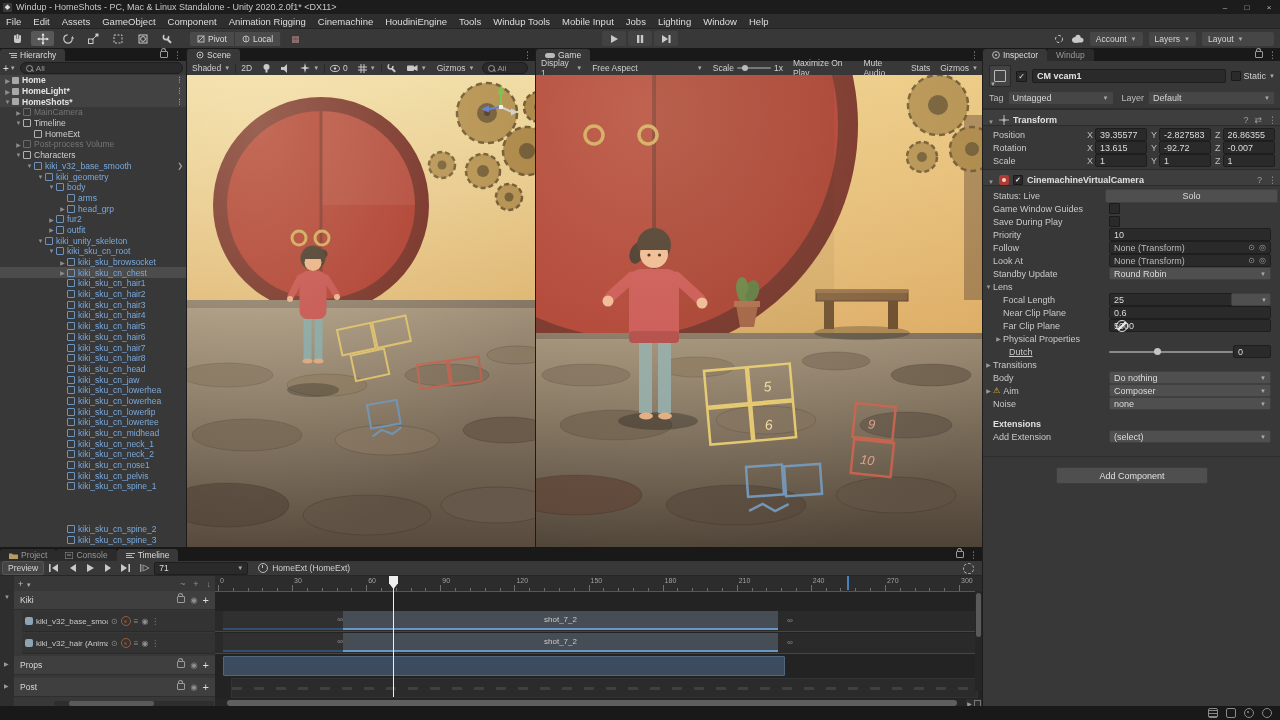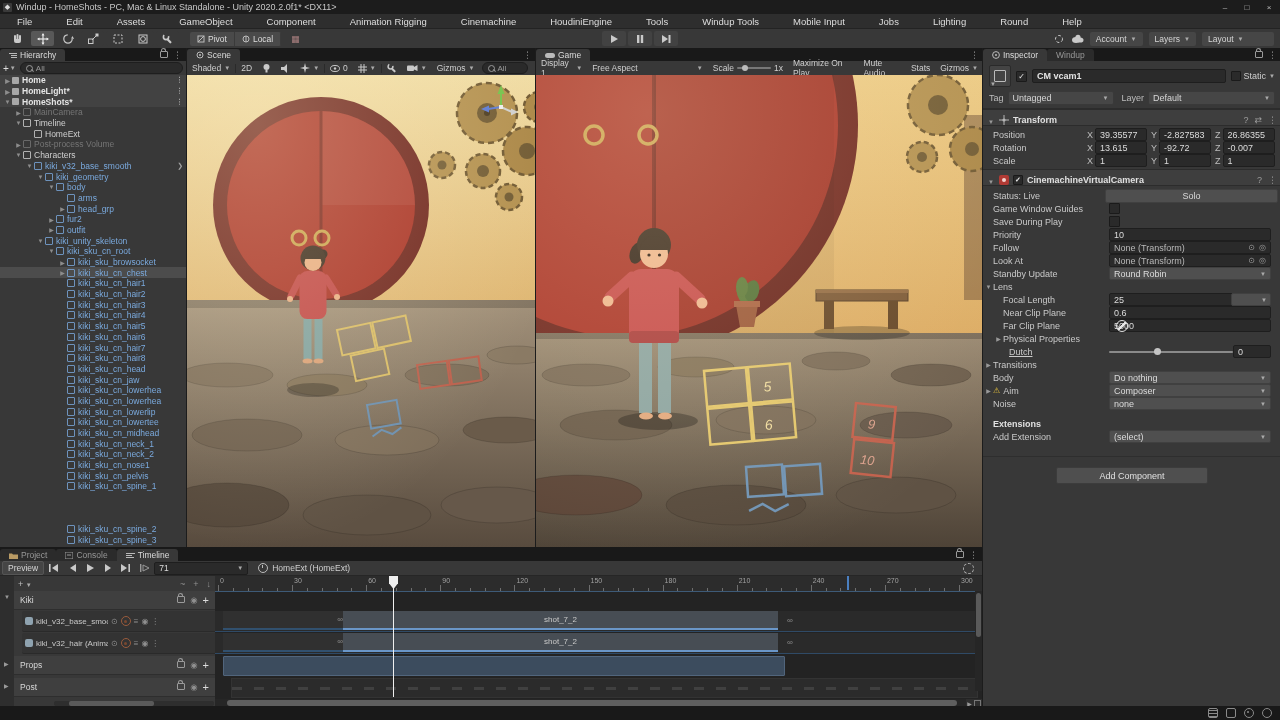--- a/index.html
+++ b/index.html
@@ -12,21 +12,21 @@
             display:flex;align-items:center;font-size:9px;color:#c8c8c8;}
   .appicon{width:9px;height:9px;background:#3a3a3a;border-radius:1px;margin:0 4px 0 3px;
            display:flex;align-items:center;justify-content:center;font-size:7px;color:#ddd;}
   .wincontrols{margin-left:auto;display:flex;height:100%;}
   .winbtn{width:22px;height:100%;display:flex;align-items:center;justify-content:center;
           font-size:8px;color:#bbb;}
 
   
   .menubar{position:absolute;left:0;top:14px;width:1280px;height:14px;background:#2e2e2e;
            border-bottom:1px solid #232323;display:flex;align-items:center;font-size:9.5px;color:#dedede;}
-  .menu-item{padding:0 17px;height:100%;display:flex;align-items:center;}
+  .menu-item{padding:0 6px;height:100%;display:flex;align-items:center;}
 
   
   .toolbar{position:absolute;left:0;top:29px;width:1280px;height:19px;background:#383838;
            border-bottom:1px solid #1f1f1f;display:flex;align-items:center;}
   .toolbtn{width:23px;height:15px;margin:0 1px;border-radius:2px;background:#383838;
            display:flex;align-items:center;justify-content:center;}
   .toolbtn.on{background:#585858;}
   .toolbtn svg{display:block;}
   .pivotgrp{display:flex;margin-left:10px;border-radius:2px;overflow:hidden;}
   .pivotbtn{background:#4a4a4a;font-size:8.5px;color:#ddd;padding:2px 7px;display:flex;align-items:center;gap:3px;border-right:1px solid #3a3a3a;}
@@ -214,21 +214,21 @@
       <span class="menu-item">GameObject</span>
       <span class="menu-item">Component</span>
       <span class="menu-item">Animation Rigging</span>
       <span class="menu-item">Cinemachine</span>
       <span class="menu-item">HoudiniEngine</span>
       <span class="menu-item">Tools</span>
       <span class="menu-item">Windup Tools</span>
       <span class="menu-item">Mobile Input</span>
       <span class="menu-item">Jobs</span>
       <span class="menu-item">Lighting</span>
-      <span class="menu-item">Round</span>
+      <span class="menu-item">Window</span>
       <span class="menu-item">Help</span>
     </div>
 
   <div class="toolbar">
     <div style="width:5px"></div>
     <div class="toolbtn">
       <svg width="11" height="11">
           <g fill="#c9c9c9">
             <rect x="2" y="2" width="2" height="6" rx="1"></rect>
             <rect x="4.5" y="1" width="2" height="7" rx="1"></rect>

